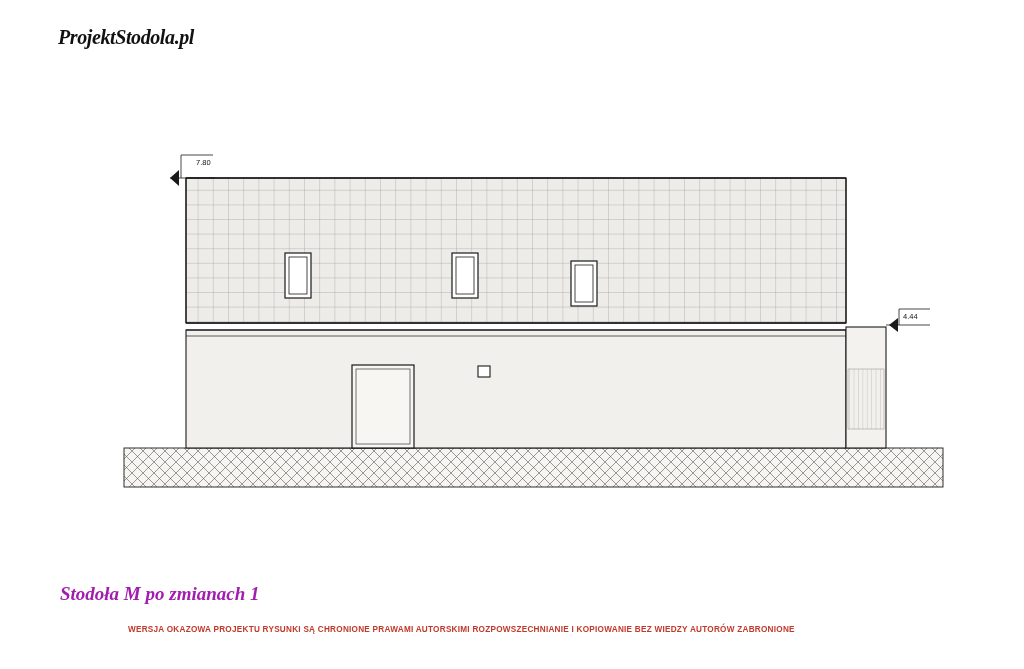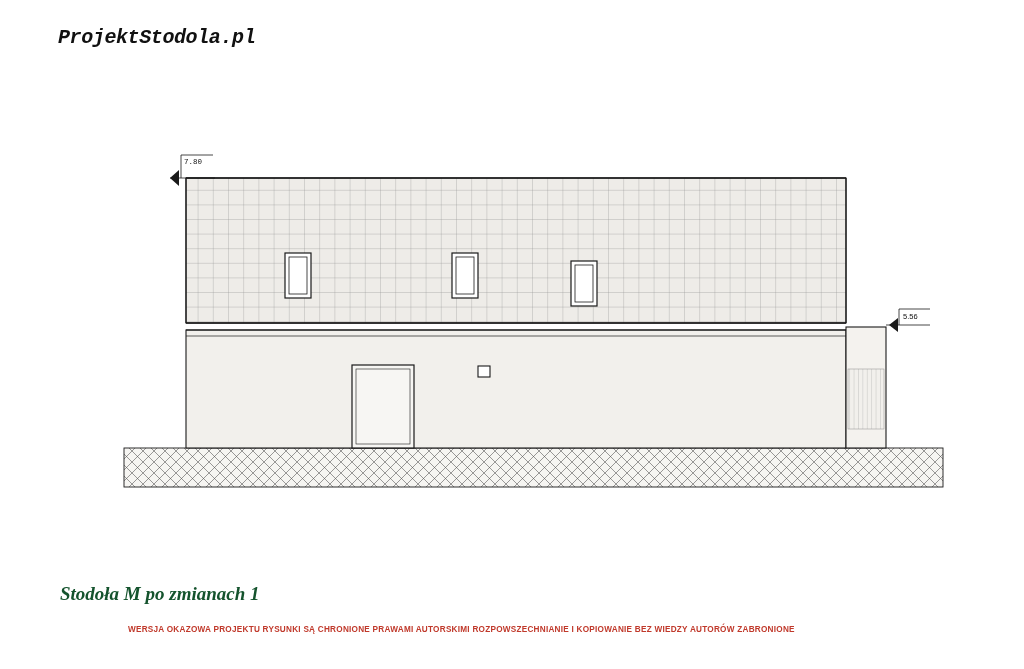--- a/index.html
+++ b/index.html
@@ -13,21 +13,21 @@
     position: relative;
     font-family: "Liberation Sans", sans-serif;
     overflow: hidden;
   }
 
   
   #logo {
     position: absolute;
     left: 58px;
     top: 26px;
-    font-family: Liberation Mono, monospace;
+    font-family: Liberation Serif, serif;
     font-style: italic;
     font-weight: bold;
     font-size: 20px;
     letter-spacing: -0.4px;
     color: #111111;
     white-space: nowrap;
   }
 
   
   #drawing {
@@ -40,21 +40,21 @@
 
   
   #drawing-title {
     position: absolute;
     left: 60px;
     top: 583px;
     font-family: "Liberation Serif", serif;
     font-style: italic;
     font-weight: bold;
     font-size: 19px;
-    color: #14532d;
+    color: #a21caf;
     white-space: nowrap;
   }
   #copyright-note {
     position: absolute;
     left: 88px;
     top: 625px;
     font-family: "Liberation Sans", sans-serif;
     font-size: 8.2px;
     font-weight: bold;
     letter-spacing: 0.25px;
@@ -64,21 +64,21 @@
   }
 
   
   .dim-label {
     position: absolute;
     font-family: "Liberation Sans", sans-serif;
     font-size: 7.5px;
     color: #111111;
     white-space: nowrap;
   }
-  #dim-ridge-label { left: 184px; top: 158px; font-family: Liberation Mono, monospace; }
+  #dim-ridge-label { left: 196px; top: 158px; }
   #dim-eave-label  { left: 903px; top: 312px; }
 </style>
 </head>
 <body>
 
 <div id="logo">ProjektStodola.pl</div>
 
 <svg id="drawing" viewBox="0 0 1024 669">
   <defs>
 
@@ -156,17 +156,17 @@
 
   <g>
     <line x1="886" y1="325" x2="930" y2="325" stroke="#1a1a1a" stroke-width="0.8"></line>
     <line x1="899" y1="309" x2="899" y2="325" stroke="#1a1a1a" stroke-width="0.8"></line>
     <polygon points="889,325 898,318 898,332" fill="#1a1a1a"></polygon>
     <line x1="899" y1="309" x2="930" y2="309" stroke="#1a1a1a" stroke-width="0.8"></line>
   </g>
 </svg>
 
 <div class="dim-label" id="dim-ridge-label">7.80</div>
-<div class="dim-label" id="dim-eave-label">5.56</div>
+<div class="dim-label" id="dim-eave-label">4.44</div>
 
 <div id="drawing-title">Stodoła M po zmianach 1</div>
 
 <div id="copyright-note">WERSJA OKAZOWA PROJEKTU RYSUNKI SĄ CHRONIONE PRAWAMI AUTORSKIMI ROZPOWSZECHNIANIE I KOPIOWANIE BEZ WIEDZY AUTORÓW ZABRONIONE</div>
 
 </body></html>

